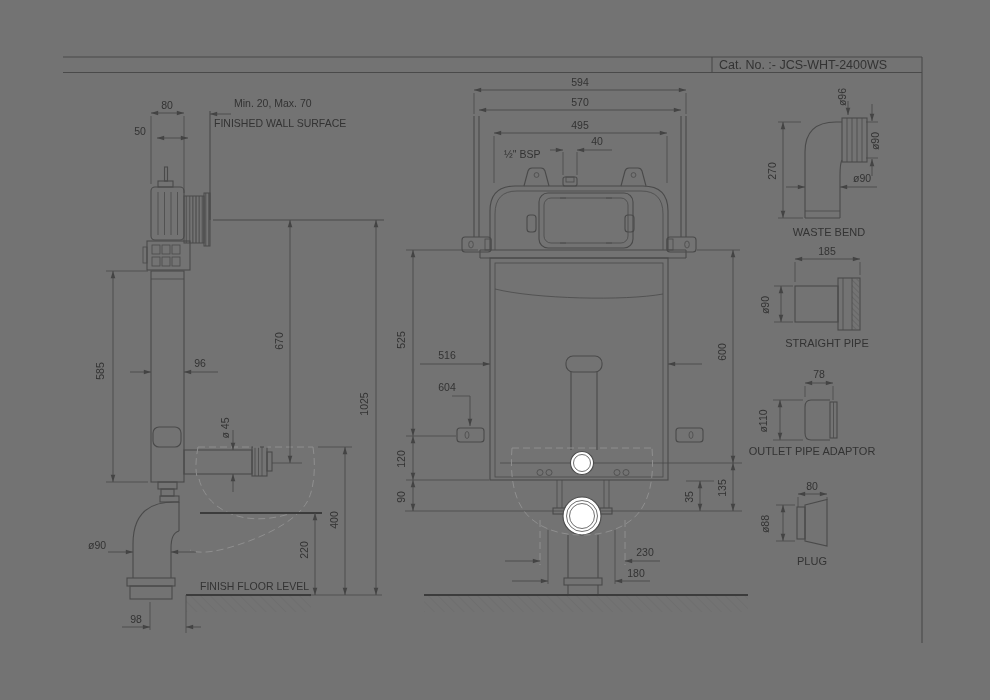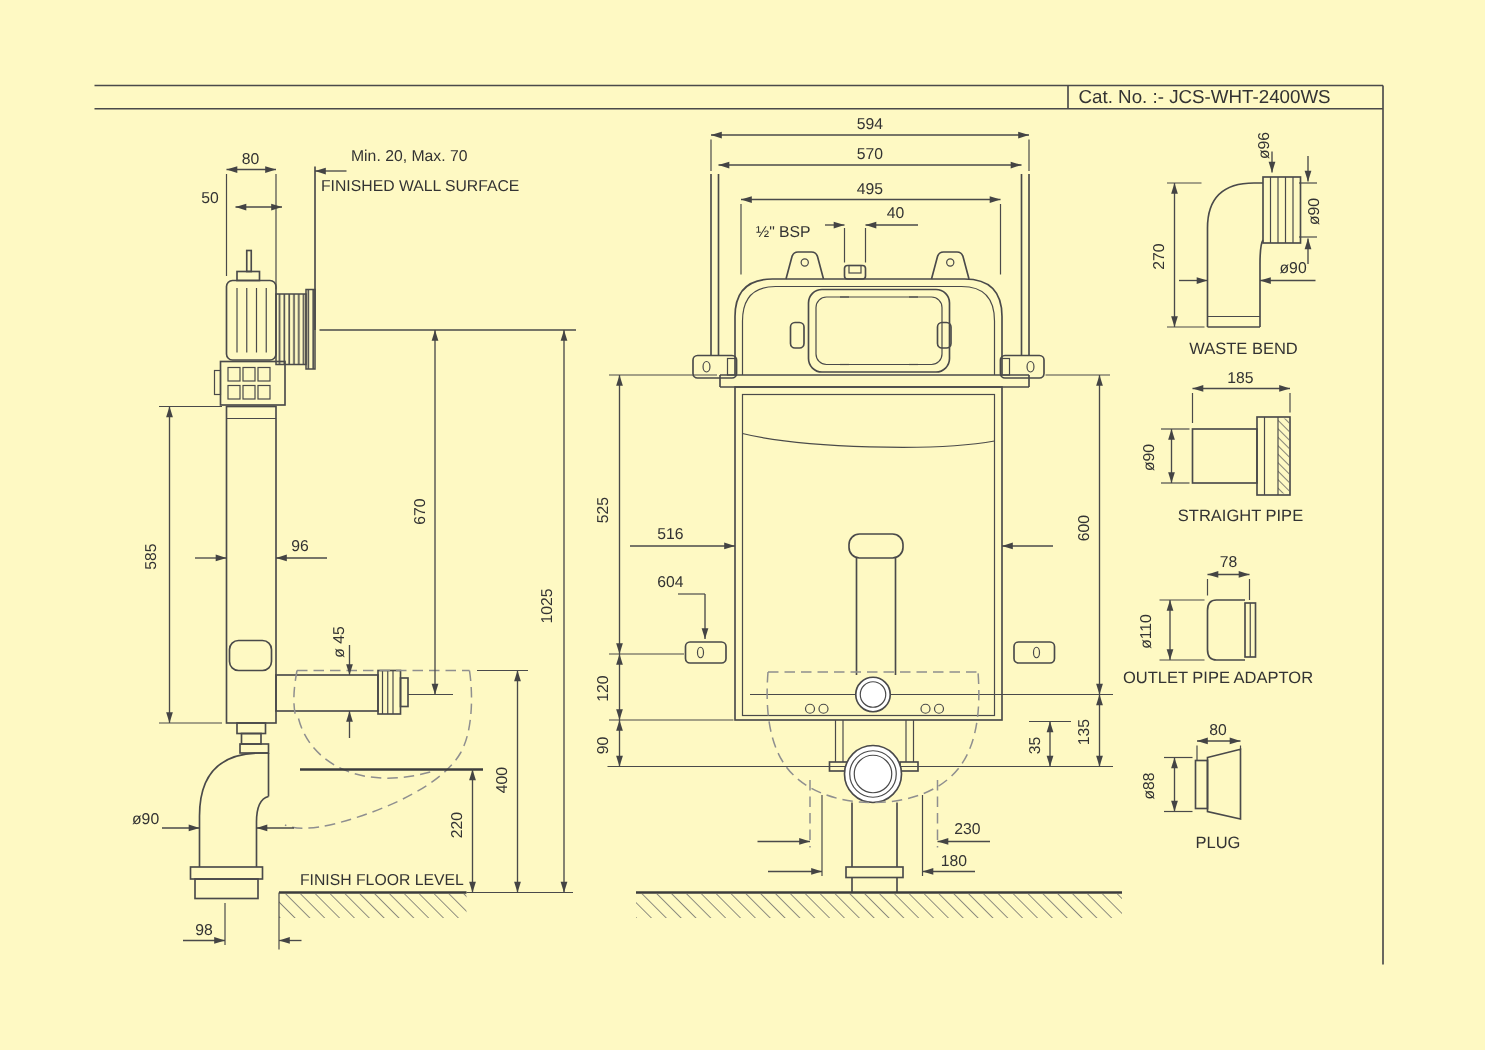--- a/index.html
+++ b/index.html
@@ -1,16 +1,16 @@
 <!DOCTYPE html>
 <html><head>
 <meta charset="utf-8">
 <style>
   html,body{margin:0;padding:0;background:#ffffff;}
-  .page{width:990px;height:700px;background:#fef9c3;position:relative;font-family:"Liberation Sans",sans-serif;}
+  .page{width:990px;height:700px;background:#737373;position:relative;font-family:"Liberation Sans",sans-serif;}
   svg{display:block;}
   svg text{fill:#333;font-family:"Liberation Sans","DejaVu Sans",sans-serif;font-size:10.5px;}
   svg text.cap{font-size:11px;}
   svg text.title{font-size:12.5px;}
   .solid{stroke:#4a4a4a;stroke-width:1.1;fill:none;}
   .thin{stroke:#4a4a4a;stroke-width:0.8;fill:none;}
   .thick{stroke:#3c3c3c;stroke-width:1.8;fill:none;}
   .dim{stroke:#4a4a4a;stroke-width:0.9;fill:none;}
   .dash{stroke:#8f8f8f;stroke-width:1;fill:none;stroke-dasharray:7 4;}
   .wfill{fill:#ffffff;}

